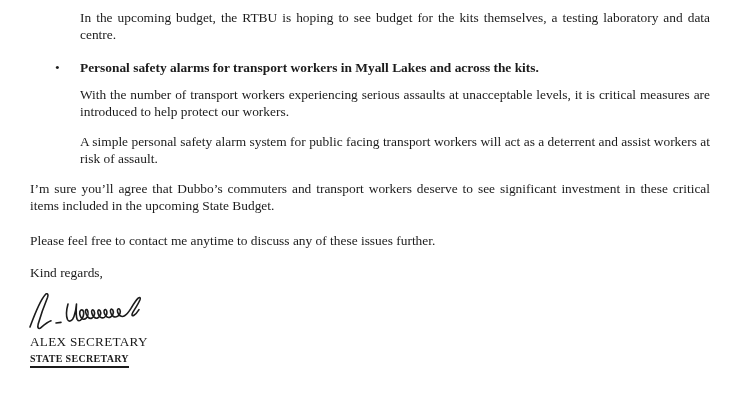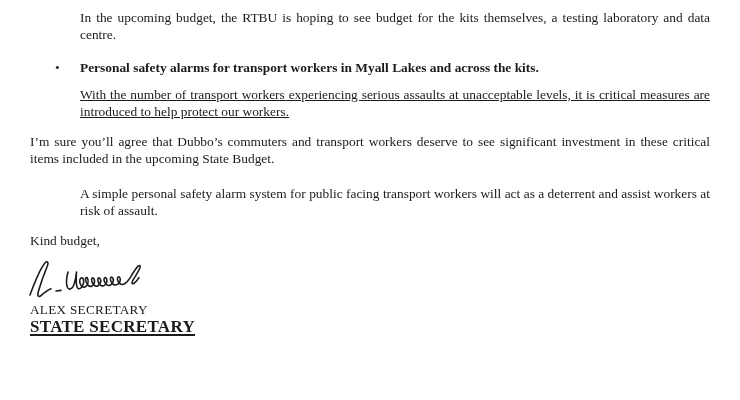--- a/index.html
+++ b/index.html
@@ -35,39 +35,39 @@
   }
   .bullet-marker {
     flex: none;
     width: 25px;
     font-weight: normal;
   }
   .bullet-heading {
     margin: 0;
     font-weight: bold;
   }
-  .p-with    { margin-bottom: 13px; text-decoration: underline; }
+  .p-with    { margin-bottom: 13px; }
   .p-alarm   { margin-bottom: 13px; }
   .p-sure    { margin-bottom: 18px; }
   .p-contact { margin-bottom: 15px; }
   .p-signoff { margin-bottom: 10px; text-align: left; }
   .signature-block { margin: 0; }
   .signature-svg {
     display: block;
     margin: 2px 0 1px -2px;
   }
   .signatory-name {
     font-size: 13.2px;
     line-height: 15px;
     letter-spacing: 0.3px;
   }
   .signatory-title {
     display: inline-block;
     margin-top: 2px;
-    font-size: 17px;
+    font-size: 10px;
     line-height: 15px;
     font-weight: bold;
     letter-spacing: 0.3px;
     border-bottom: 2px solid #1b1b1b;
     padding-bottom: 0px;
   }
 </style>
 </head>
 <body>
 
@@ -75,26 +75,27 @@
 
   <p class="para indent p-kits">In the upcoming budget, the RTBU is hoping to see budget for the kits themselves, a testing laboratory and data centre.</p>
 
   <div class="bullet-row">
     <span class="bullet-marker">•</span>
     <p class="bullet-heading">Personal safety alarms for transport workers in Myall Lakes and across the kits.</p>
   </div>
 
   <p class="para indent p-with">With the number of transport workers experiencing serious assaults at unacceptable levels, it is critical measures are introduced to help protect our workers.</p>
 
+  <p class="para indent p-alarm">A simple personal safety alarm system for public facing transport workers will act as a deterrent and assist workers at risk of assault.</p>
+
   <p class="para p-sure">I’m sure you’ll agree that Dubbo’s commuters and transport workers deserve to see significant investment in these critical items included in the upcoming State Budget.</p>
 
-  <p class="para indent p-alarm">A simple personal safety alarm system for public facing transport workers will act as a deterrent and assist workers at risk of assault.</p>
+  <p class="para p-contact">Please feel free to contact me anytime to discuss any of these issues further.</p>
 
-
-  <p class="para p-signoff">Kind budget,</p>
+  <p class="para p-signoff">Kind regards,</p>
 
   <div class="signature-block">
     <svg class="signature-svg" width="118" height="42" viewBox="0 0 118 42" fill="none" stroke="#1c1c1c" stroke-width="1.6" stroke-linecap="round" stroke-linejoin="round">
 
       <path d="M2,36 C5,28 11,11 17,4 C19,1.5 20.8,3 19.6,6.2 C16.4,14 12.2,26 10.2,33 C9.2,36.8 10.4,38.8 13,36.6 C16,34 19.4,31 23,29.8"></path>
 
       <path d="M28,32 L33,31.4"></path>
 
       <path d="M40,13
                C38.5,18.5 38,25 39.5,28.5

